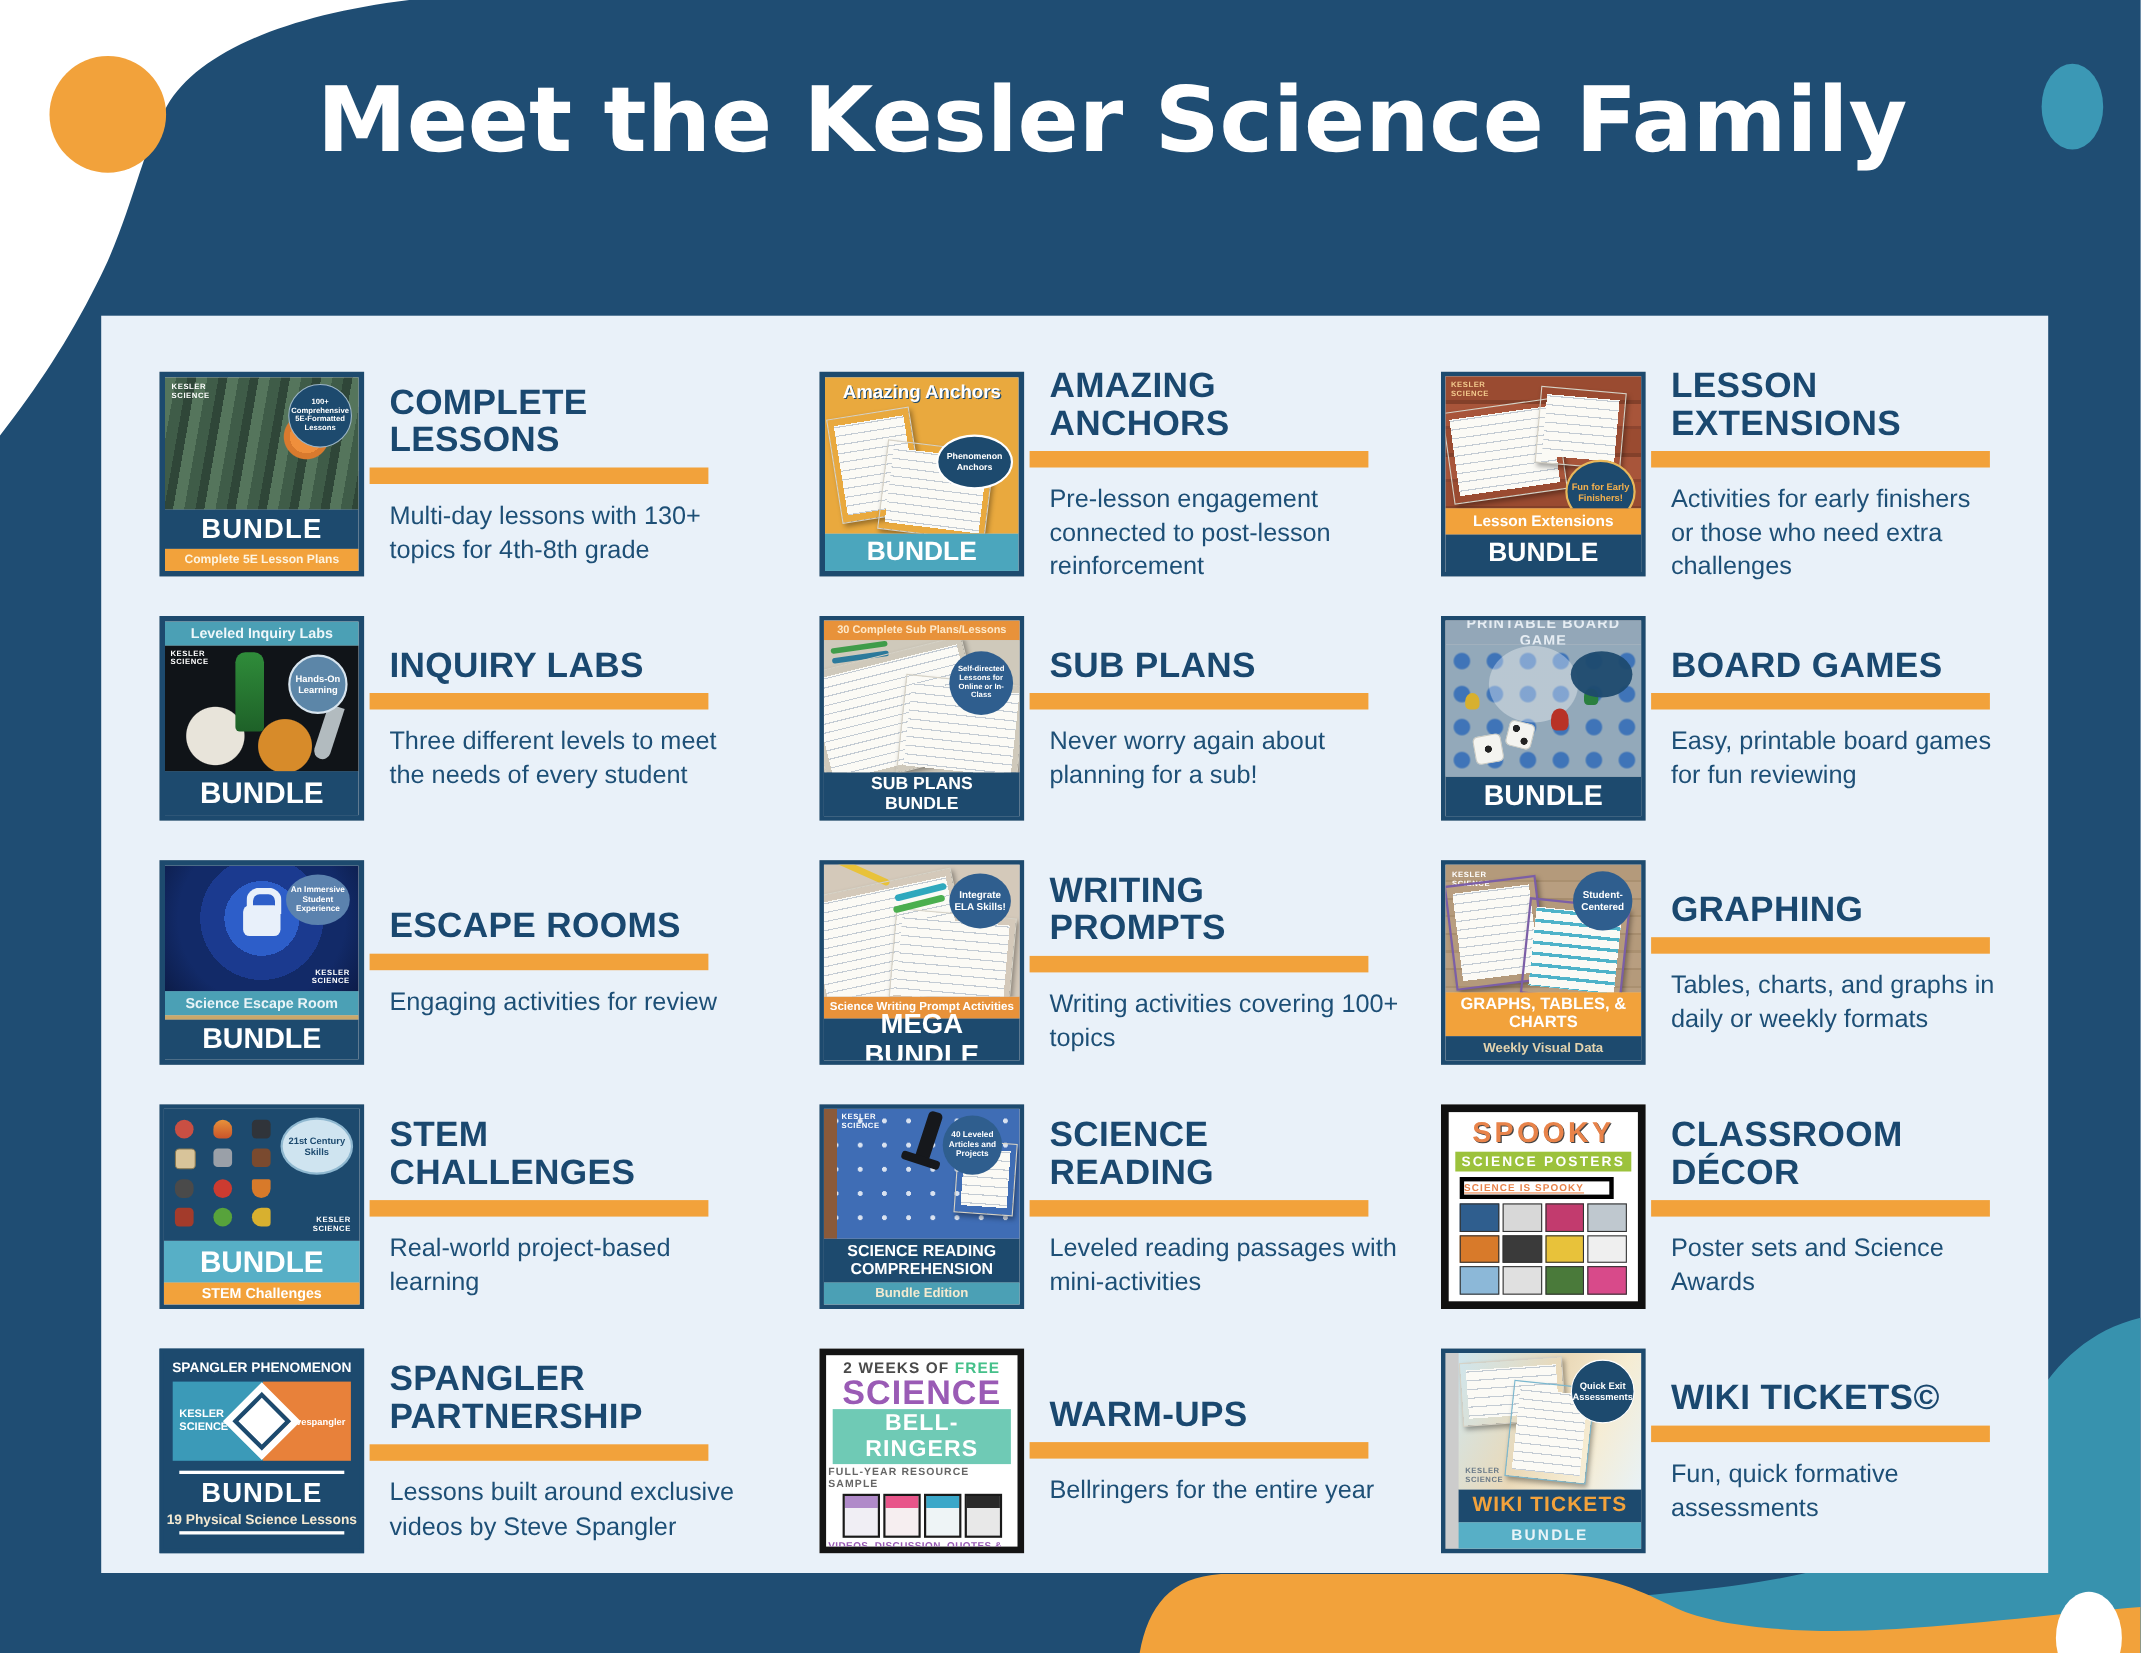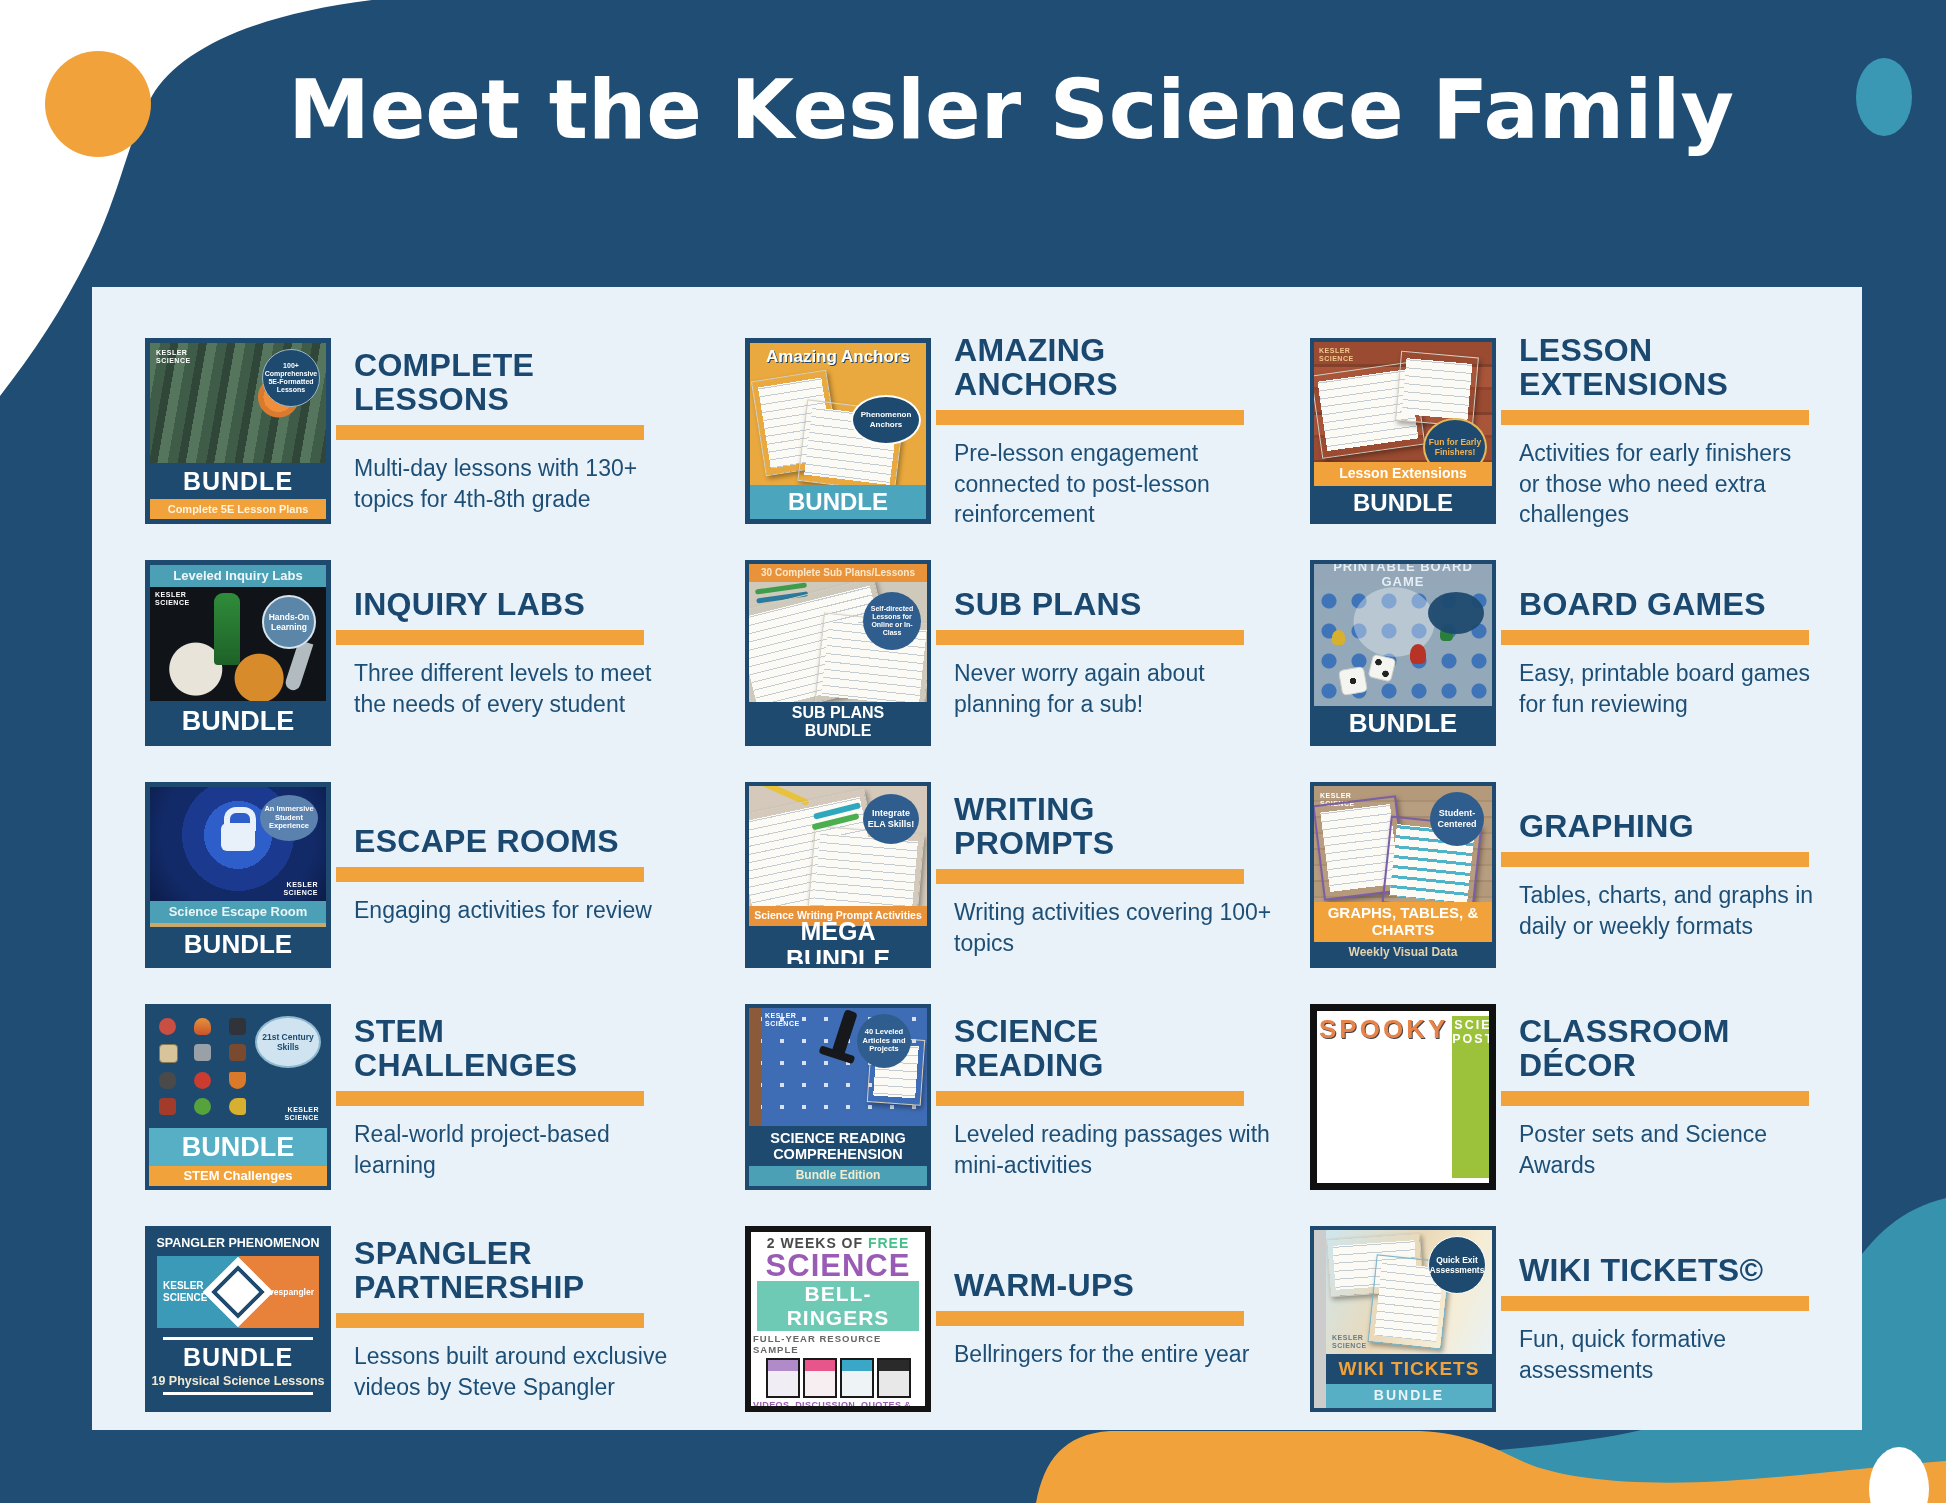--- a/index.html
+++ b/index.html
@@ -197,21 +197,21 @@
   .th-sr .mic{position:absolute;left:50%;top:2px;width:13px;height:46px;background:#16181C;
     border-radius:4px;transform:rotate(18deg);}
   .th-sr .mic::after{content:"";position:absolute;left:-12px;bottom:-4px;width:36px;height:8px;
     background:#16181C;border-radius:3px;}
   .th-sr .s1{right:4px;top:30px;width:54px;height:66px;transform:rotate(4deg);}
   .th-sr .logo{top:4px;left:16px;}
   .th-sr .circ{top:6px;right:16px;width:54px;height:54px;background:#2F5E8E;font-size:7.5px;}
   .th-sr .strip{height:40px;background:#1D4A6E;font-size:14.5px;}
   .th-sr .bundle{height:20px;background:#4BA0B5;font-size:12px;color:#F3EAD0;}
   
-  .th-cd{border:7px solid #101010;background:#fff;display:flex;flex-direction:row;padding:3px 2px;}
+  .th-cd{border:7px solid #101010;background:#fff;display:flex;flex-direction:column;padding:3px 2px;}
   .cd1{color:#E8834A;font-weight:800;font-size:26px;text-align:center;letter-spacing:3px;
     text-shadow:1px 1px 0 #444;}
   .cd2{background:#9CC23C;color:#fff;font-weight:bold;font-size:12.5px;text-align:center;
     letter-spacing:2px;padding:2px 0;margin:2px 4px;}
   .cd3{color:#E8834A;font-weight:bold;font-size:9px;text-align:left;border:4px solid #000000;
     margin:3px 20px 2px 8px;padding:1px 0;letter-spacing:1px;text-decoration:underline;}
   .cdgrid{flex:1;display:grid;grid-template-columns:repeat(4,1fr);gap:3px;margin:2px 8px 3px;}
   .cdgrid b{border:1px solid #333;display:block;}
   .cdgrid b:nth-child(1){background:#2F5E8E;}
   .cdgrid b:nth-child(2){background:#D8D8D8;}

